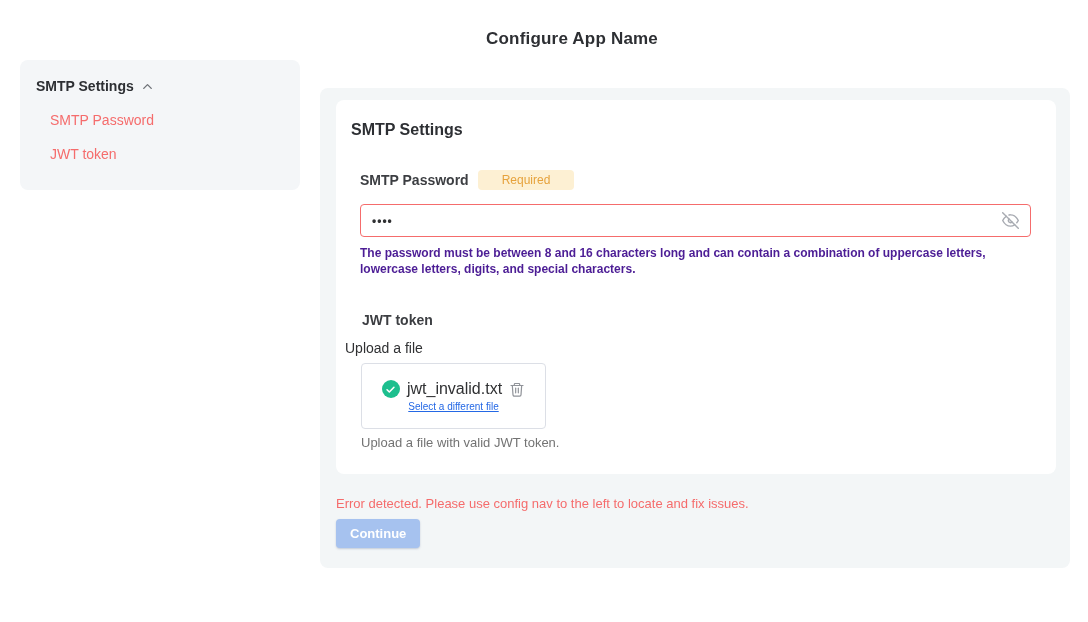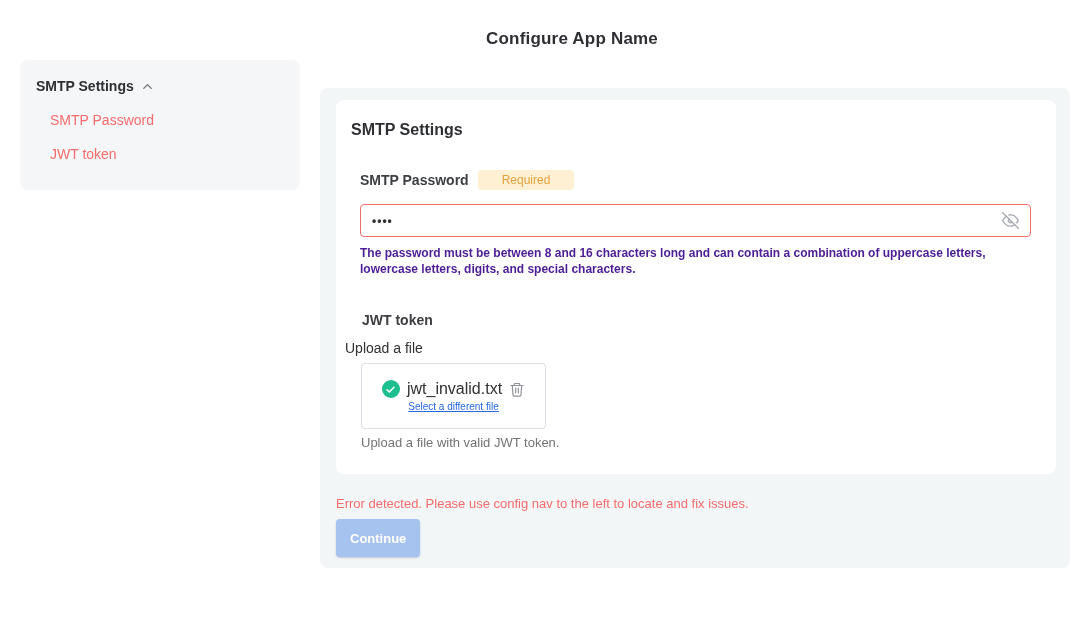--- a/index.html
+++ b/index.html
@@ -125,21 +125,21 @@
     position: absolute; left: 25px; top: 335px;
     font-size: 13px; color: #737373;
   }
 
   .footer-error {
     position: absolute; left: 16px; top: 408px;
     font-size: 13px; color: #f56c6c;
   }
   .continue-btn {
     position: absolute; left: 16px; top: 431px;
-    min-width: 78px; height: 38px; padding: 0 14px;
+    min-width: 78px; height: 29px; padding: 0 14px;
     background: #a6c2ef; color: #ffffff;
     font-family: inherit; font-size: 13px; font-weight: bold;
     border: none; border-radius: 4px;
     box-shadow: 0 1px 2px rgba(100,120,160,0.35);
     cursor: not-allowed;
   }
   svg { display: block; }
 </style>
 </head>
 <body>

